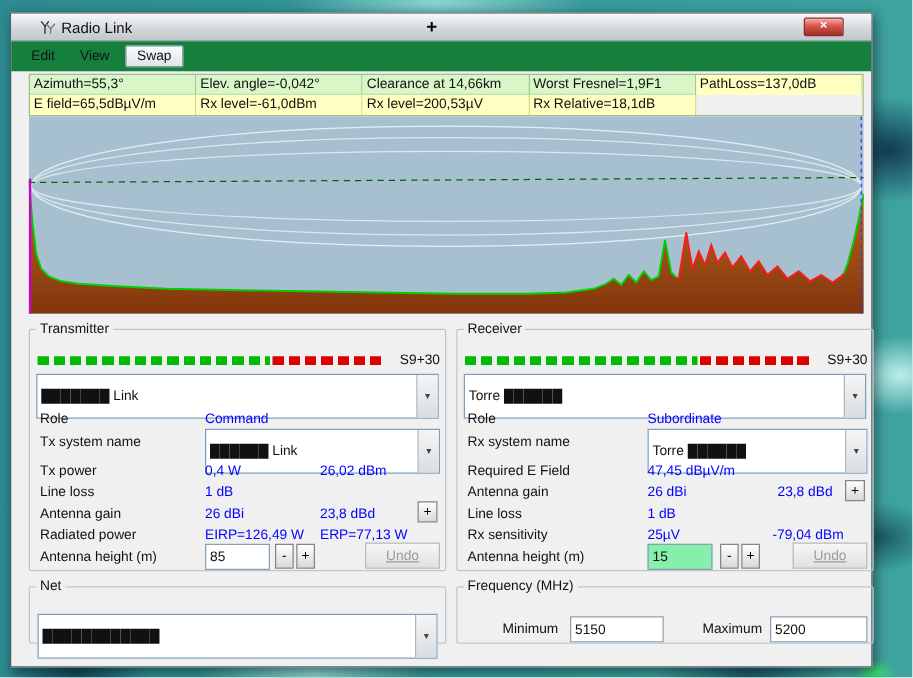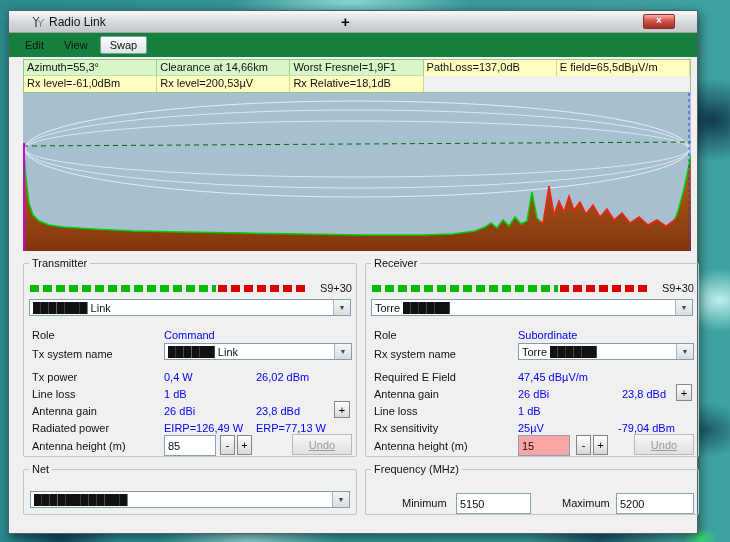--- a/index.html
+++ b/index.html
@@ -55,28 +55,28 @@
 
   .f-abs{ position:absolute; white-space:nowrap; line-height:13px; }
   .val{ color:#0000ff; }
 
   .meter{ position:absolute; left:6px; top:14px; width:322px; height:10px; display:flex; align-items:center; }
   .dash{ height:7px; display:inline-block; }
   .dash.g{ width:186px; background:repeating-linear-gradient(90deg,#00bb00 0 9px, transparent 9px 13px); }
   .dash.r{ width:88px; margin-left:2px; background:repeating-linear-gradient(90deg,#dd0000 0 9px, transparent 9px 13px); }
   .smeter-label{ margin-left:auto; }
 
-  .combo{ position:absolute; height:17px; background:#fff; border:1px solid #7f9db9; display:flex; align-items:center; }
+  .combo{ position:absolute; height:36px; background:#fff; border:1px solid #7f9db9; display:flex; align-items:center; }
   .ct{ padding-left:3px; white-space:nowrap; overflow:hidden; flex:1; }
   .ca{ width:17px; height:100%; display:flex; align-items:center; justify-content:center; font-size:7px; color:#444;
        background:linear-gradient(#f5f5f5,#dadee1); border-left:1px solid #a9b8c5; }
 
   .tbox{ position:absolute; height:21px; border:1px solid #8aa0b4; background:#fff;
          font:11px "Liberation Sans", sans-serif; padding:0 3px; color:#111; }
-  .tbox.green{ background:#fca5a5; }
+  .tbox.green{ background:#86efac; }
 
   button{ cursor:default; }
   .sbtn{ position:absolute; border:1px solid #858585; background:linear-gradient(#fefefe,#d8d8d8);
          font:11px "Liberation Sans", sans-serif; text-align:center; padding:0; }
   .undo{ position:absolute; border:1px solid #b9b9b9; background:linear-gradient(#f7f7f7,#e0e0e0);
          color:#9b9b9b; font:11px "Liberation Sans", sans-serif;text-decoration:underline; }
 </style>
 </head>
 <body>
 
@@ -96,20 +96,21 @@
     </div>
 
     <div class="menubar">
       <span class="menu-item">Edit</span>
       <span class="menu-item">View</span>
       <span class="menu-item btnlike">Swap</span>
     </div>
 
     <div class="info">
       <div class="cell c1">Azimuth=55,3°</div>
+      <div class="cell c1">Elev. angle=-0,042°</div>
       <div class="cell c1">Clearance at 14,66km</div>
       <div class="cell c1">Worst Fresnel=1,9F1</div>
       <div class="cell c2">PathLoss=137,0dB</div>
       <div class="cell c2">E field=65,5dBµV/m</div>
       <div class="cell c2">Rx level=-61,0dBm</div>
       <div class="cell c2">Rx level=200,53µV</div>
       <div class="cell c2">Rx Relative=18,1dB</div>
     </div>
 
     <div class="chart">

